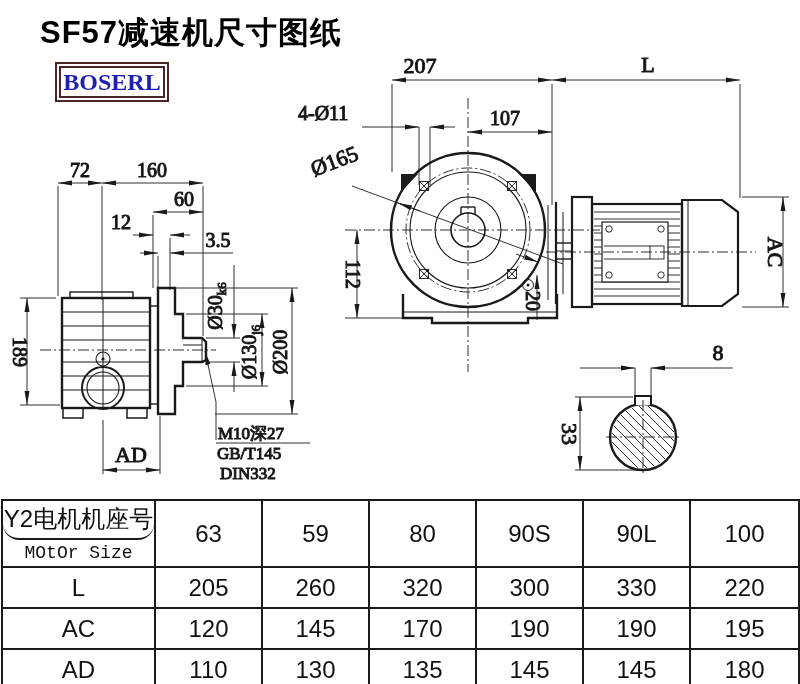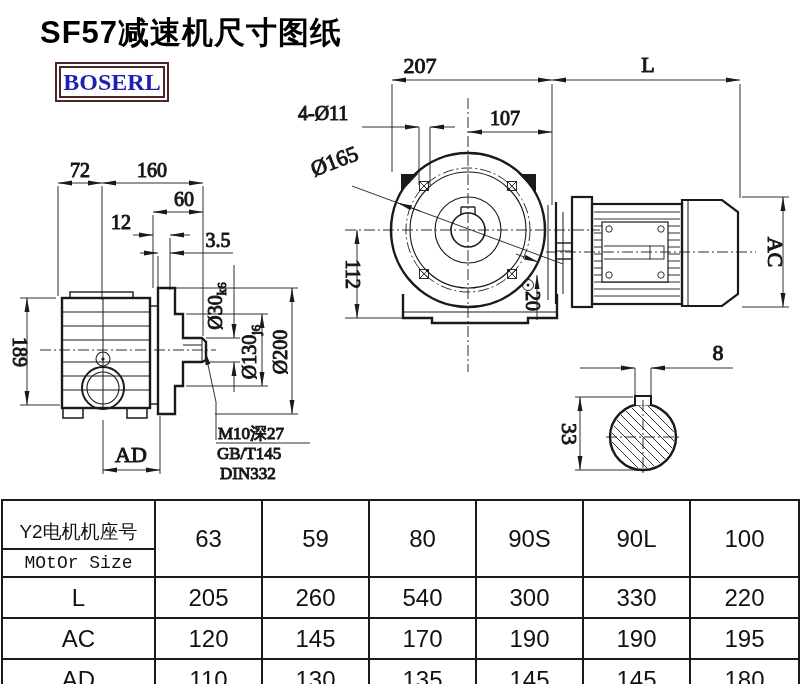--- a/index.html
+++ b/index.html
@@ -9,21 +9,21 @@
   .page-title{position:absolute;left:40px;top:12px;margin:0;font-size:31px;font-weight:bold;
         letter-spacing:1px;font-family:"Liberation Sans",sans-serif;color:#000;}
   .logo-box{position:absolute;left:55px;top:62px;width:102px;height:28px;
         border:6px double #4a2626;display:flex;align-items:center;justify-content:center;}
   .logo-text{font-family:"Liberation Serif",serif;font-weight:bold;font-size:24px;color:#1f1fb0;}
   table.spec{position:absolute;left:1px;top:499px;width:797px;border-collapse:collapse;
         table-layout:fixed;}
   table.spec td{border:2px solid #1a1a1a;text-align:center;vertical-align:middle;
         font-size:24px;color:#111;padding:0;}
   td.hdr-cell{padding:0;}
-  .hdr-cn{font-size:19px;border-bottom:2px solid #1a1a1a;padding:18px 0 3px 0;}
+  .hdr-cn{font-size:24px;border-bottom:2px solid #1a1a1a;padding:2px 0 3px 0;border-radius:16px;}
   .hdr-en{font-family:"Liberation Mono",monospace;font-size:18px;padding:3px 0 3px 0;}
   .row-h{height:41px;}
   svg text{fill:#111;}
   .dim{font-family:"Liberation Serif",serif;font-size:20px;}
   .dim-lg{font-family:"Liberation Serif",serif;font-size:22px;}
   .note{font-family:"Liberation Serif",serif;font-size:17px;}
 </style>
 </head>
 <body>
 
@@ -292,21 +292,21 @@
       <td>59</td>
       <td>80</td>
       <td>90S</td>
       <td>90L</td>
       <td>100</td>
     </tr>
     <tr class="row-h">
       <td>L</td>
       <td>205</td>
       <td>260</td>
-      <td>540</td>
+      <td>320</td>
       <td>300</td>
       <td>330</td>
       <td>220</td>
     </tr>
     <tr class="row-h">
       <td>AC</td>
       <td>120</td>
       <td>145</td>
       <td>170</td>
       <td>190</td>

